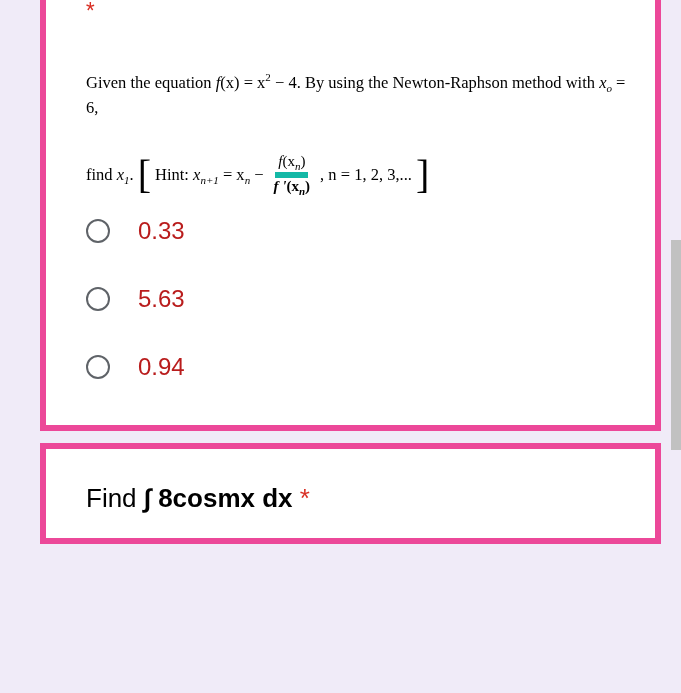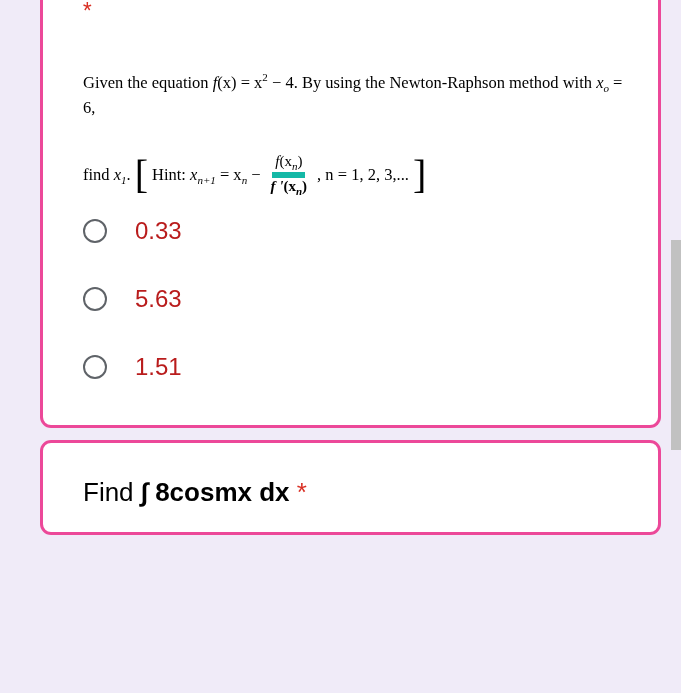--- a/index.html
+++ b/index.html
@@ -13,24 +13,24 @@
       width: 681px;
       height: 693px;
       overflow: hidden;
       position: relative;
     }
     .form-container {
       padding: 0 20px 0 40px;
     }
     .question-card {
       background: #fff;
-      border-radius: 11px;
+      border-radius: 0;
       padding: 24px 24px 24px 24px;
       margin-bottom: 12px;
-      border: 3px solid #ec4899;
+      border: 6px solid #ec4899;
     }
     .question-card.first {
       border-top-left-radius: 0;
       border-top-right-radius: 0;
       border-top: none;
       padding-top: 0;
     }
     .required-asterisk {
       color: #d93025;
       font-size: 20px;
@@ -165,21 +165,21 @@
       <div class="option-row">
         <div class="radio-circle"></div>
         <span class="option-label">0.33</span>
       </div>
       <div class="option-row">
         <div class="radio-circle"></div>
         <span class="option-label">5.63</span>
       </div>
       <div class="option-row">
         <div class="radio-circle"></div>
-        <span class="option-label">1.51</span>
+        <span class="option-label">0.94</span>
       </div>
     </div>
   </div>
 
   <div class="question-card">
     <div class="question-title-2">
       <span>Find </span><b>∫ 8cosmx dx</b><span class="req"> *</span>
     </div>
   </div>
 </div>

